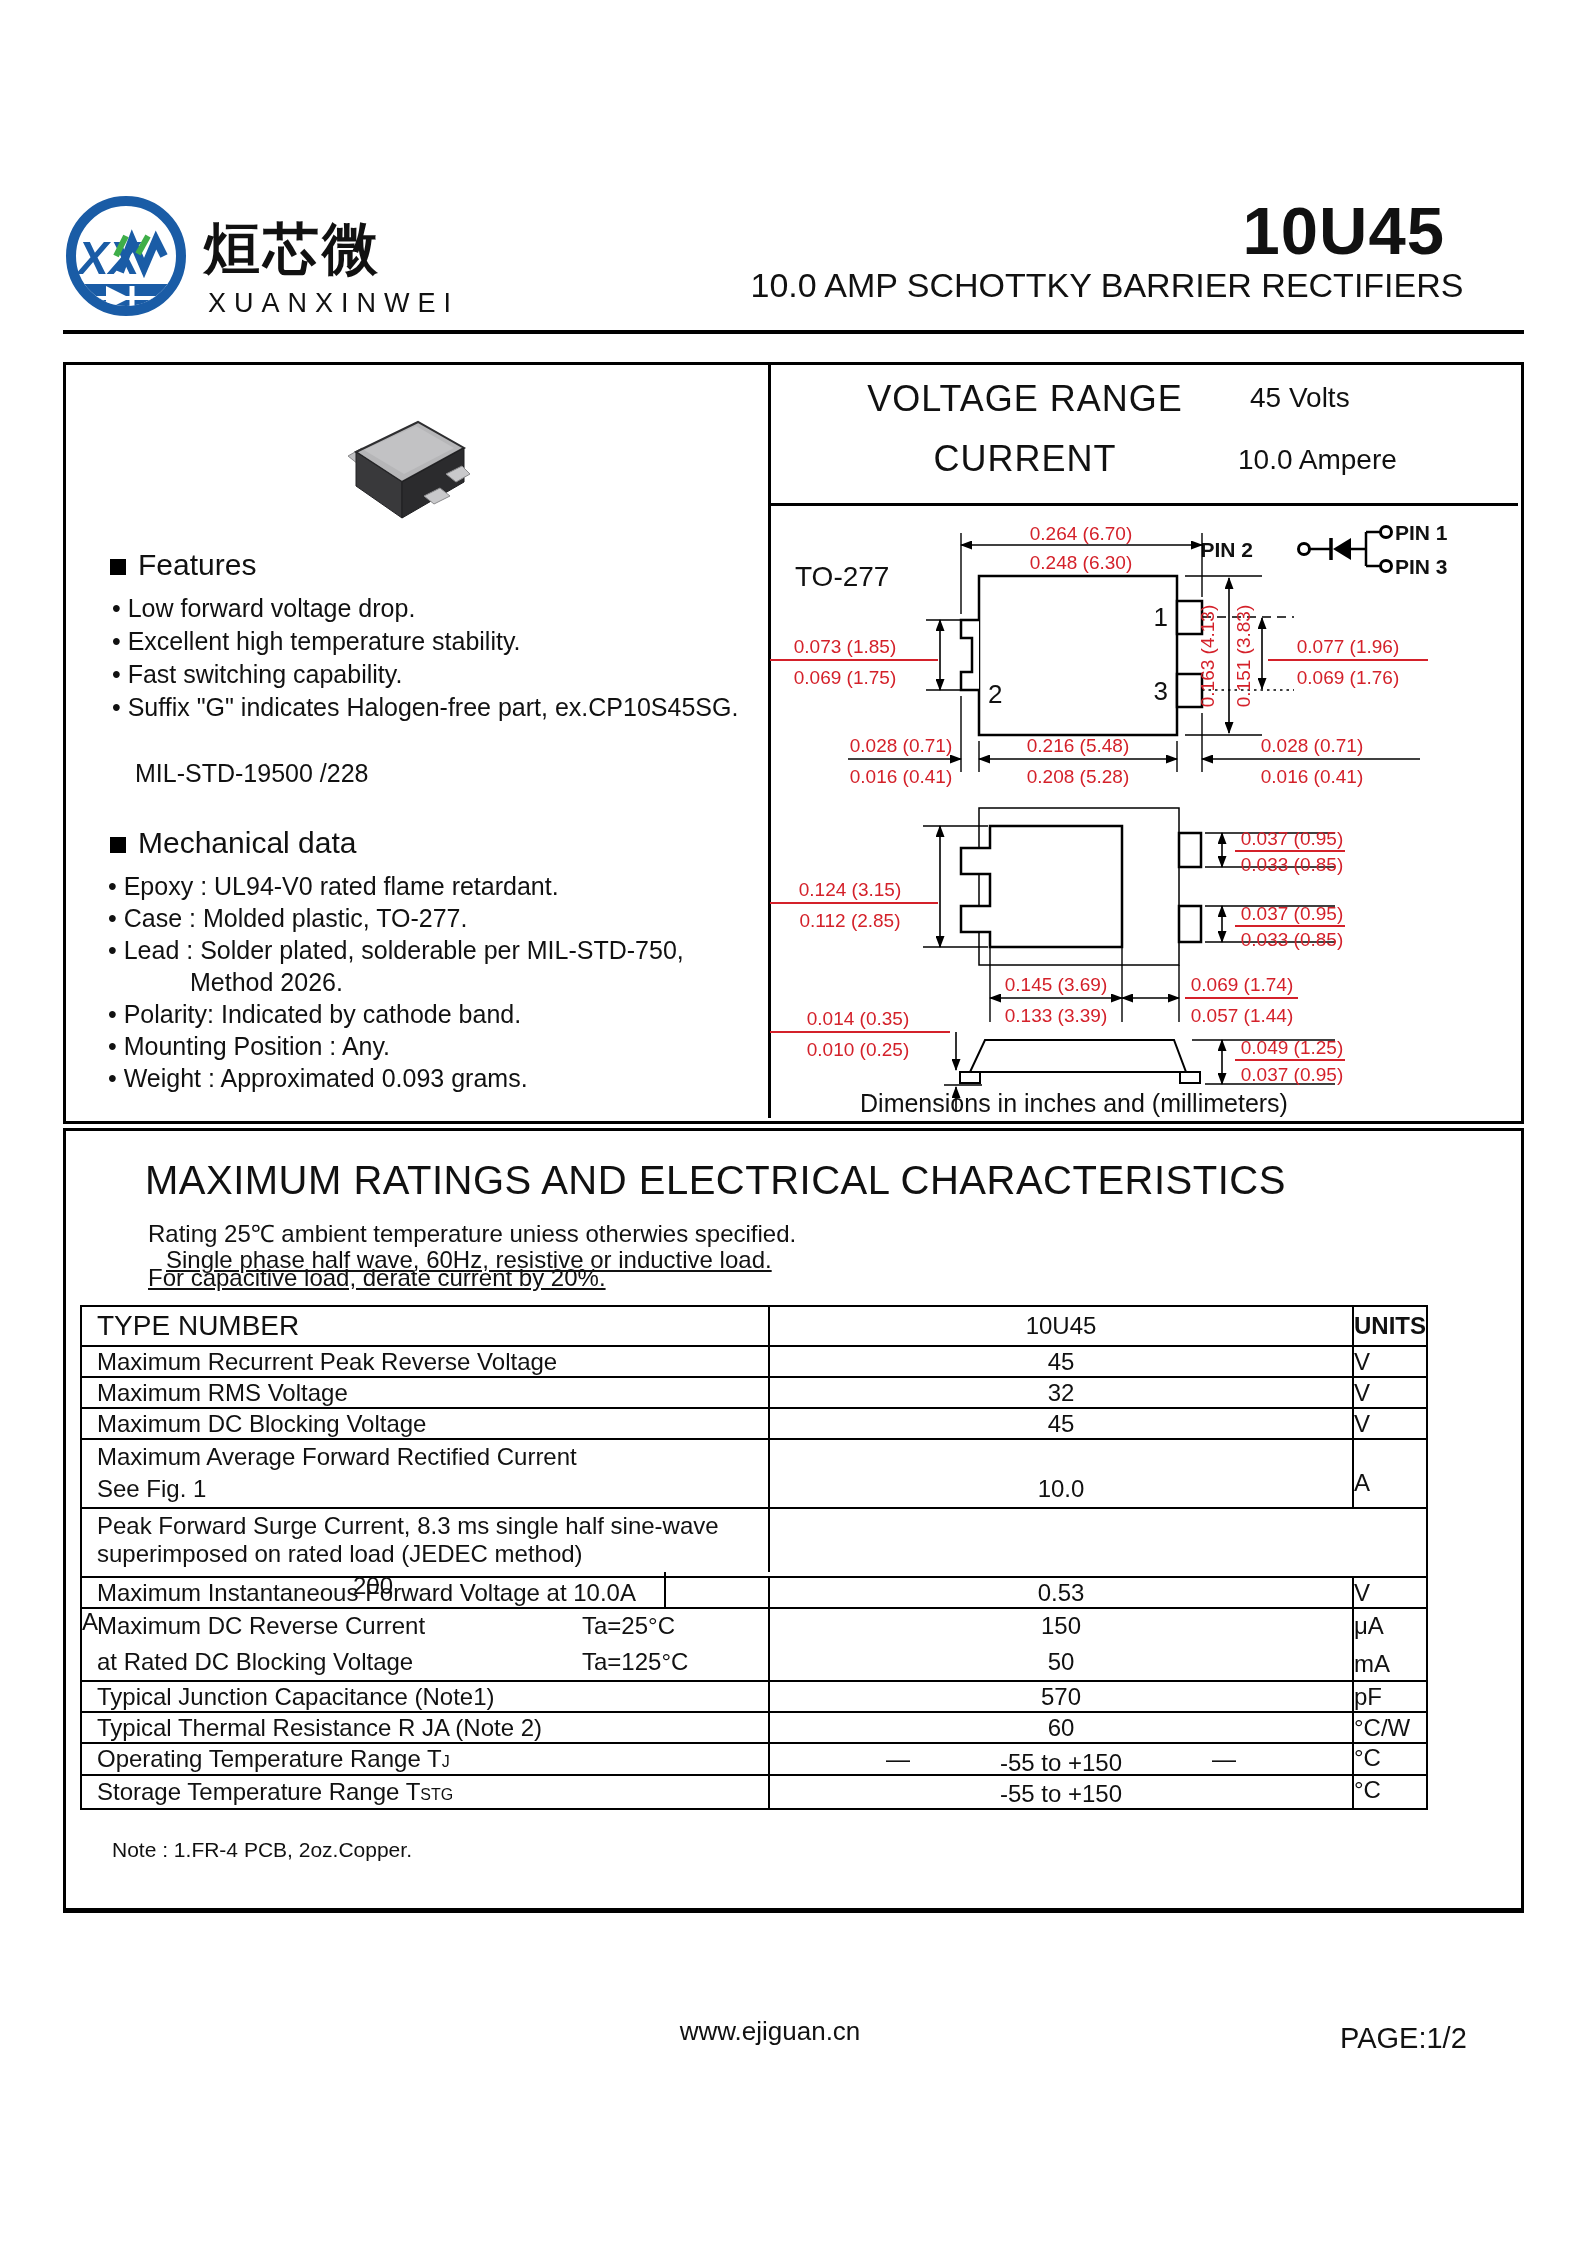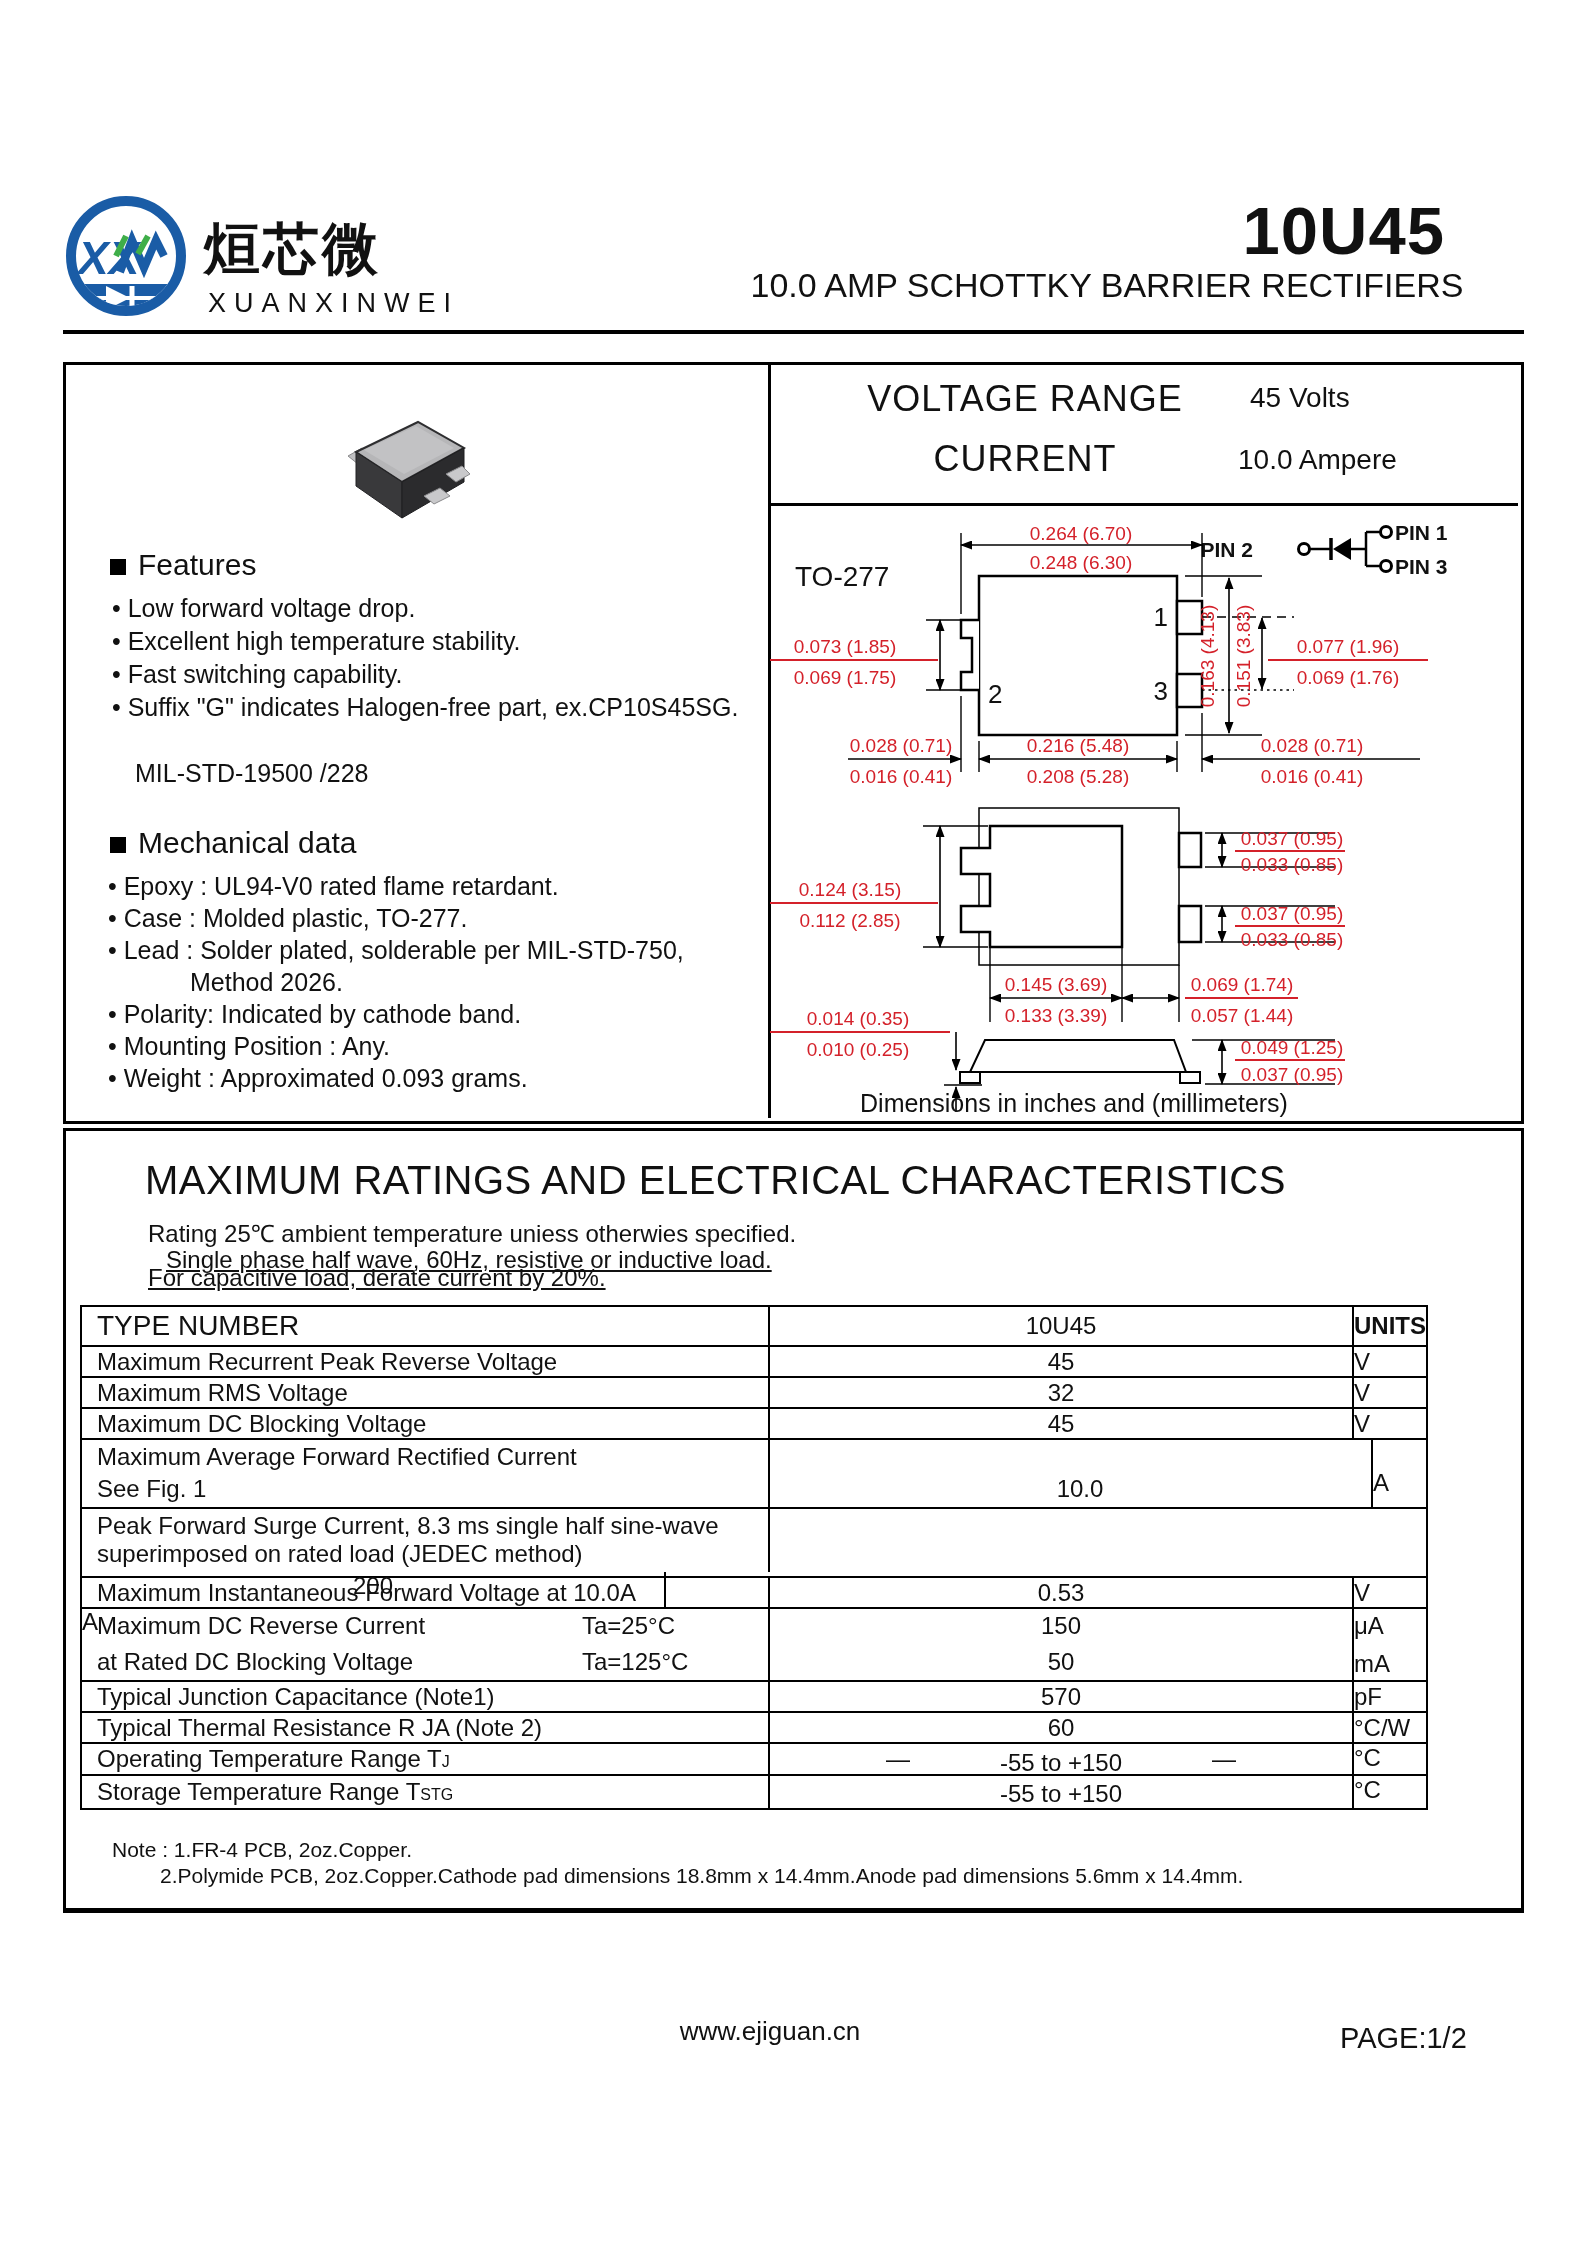--- a/index.html
+++ b/index.html
@@ -284,21 +284,21 @@
     <div class="rrow" style="height:31px;">
       <div class="c1 rcell">Maximum DC Blocking Voltage</div>
       <div class="c2 rcell">45</div>
       <div class="c3 rcell">V</div>
     </div>
     <div class="rrow" style="height:69px;">
       <div class="c1 rcell split" style="padding-top:3px;padding-bottom:4px;">
         <span>Maximum Average Forward Rectified Current</span>
         <span>See Fig. 1</span>
       </div>
-      <div class="c2 rcell" style="justify-content:flex-end;padding-bottom:4px;margin-left:19px;">10.0</div>
+      <div class="c2 rcell" style="justify-content:flex-end;padding-bottom:4px;">10.0</div>
       <div class="c3 rcell" style="justify-content:flex-end;padding-bottom:10px;">A</div>
     </div>
     <div class="rrow" style="height:69px;flex-direction:column;">
       <div class="c1 rcell split" style="padding-top:3px;padding-bottom:4px;">
         <span>Peak Forward Surge Current, 8.3 ms single half sine-wave</span>
         <span>superimposed on rated load (JEDEC method)</span>
       </div>
       <div class="c2 rcell" style="justify-content:flex-end;padding-bottom:8px;">200</div>
       <div class="c3 rcell" style="justify-content:flex-end;padding-bottom:4px;">A</div>
     </div>
@@ -347,18 +347,17 @@
     <div class="rrow" style="height:32px;">
       <div class="c1 rcell">
           <span><span>Storage Temperature Range T</span><span class="tsub">STG</span></span>
         </div>
       <div class="c2 rcell" style="justify-content:flex-end;">-55 to +150</div>
       <div class="c3 rcell top">°C</div>
     </div>
   </div>
 
   <div class="abs note-line" style="left:112px;top:1838px;">Note : 1.FR-4 PCB, 2oz.Copper.</div>
-  <div class="abs note-line" style="left:160px;top:1864px;">2.Polymide PCB, 2oz.Copper.Cathode pad dimensions 18.8mm x 14.4mm.Anode pad dimensions 5.6mm x 14.4mm.</div>
 
   <div class="abs footer-site" style="left:560px;top:2016px;width:420px;">www.ejiguan.cn</div>
   <div class="abs footer-page" style="left:1340px;top:2022px;">PAGE:1/2</div>
 
 </div>
 
 </body></html>

